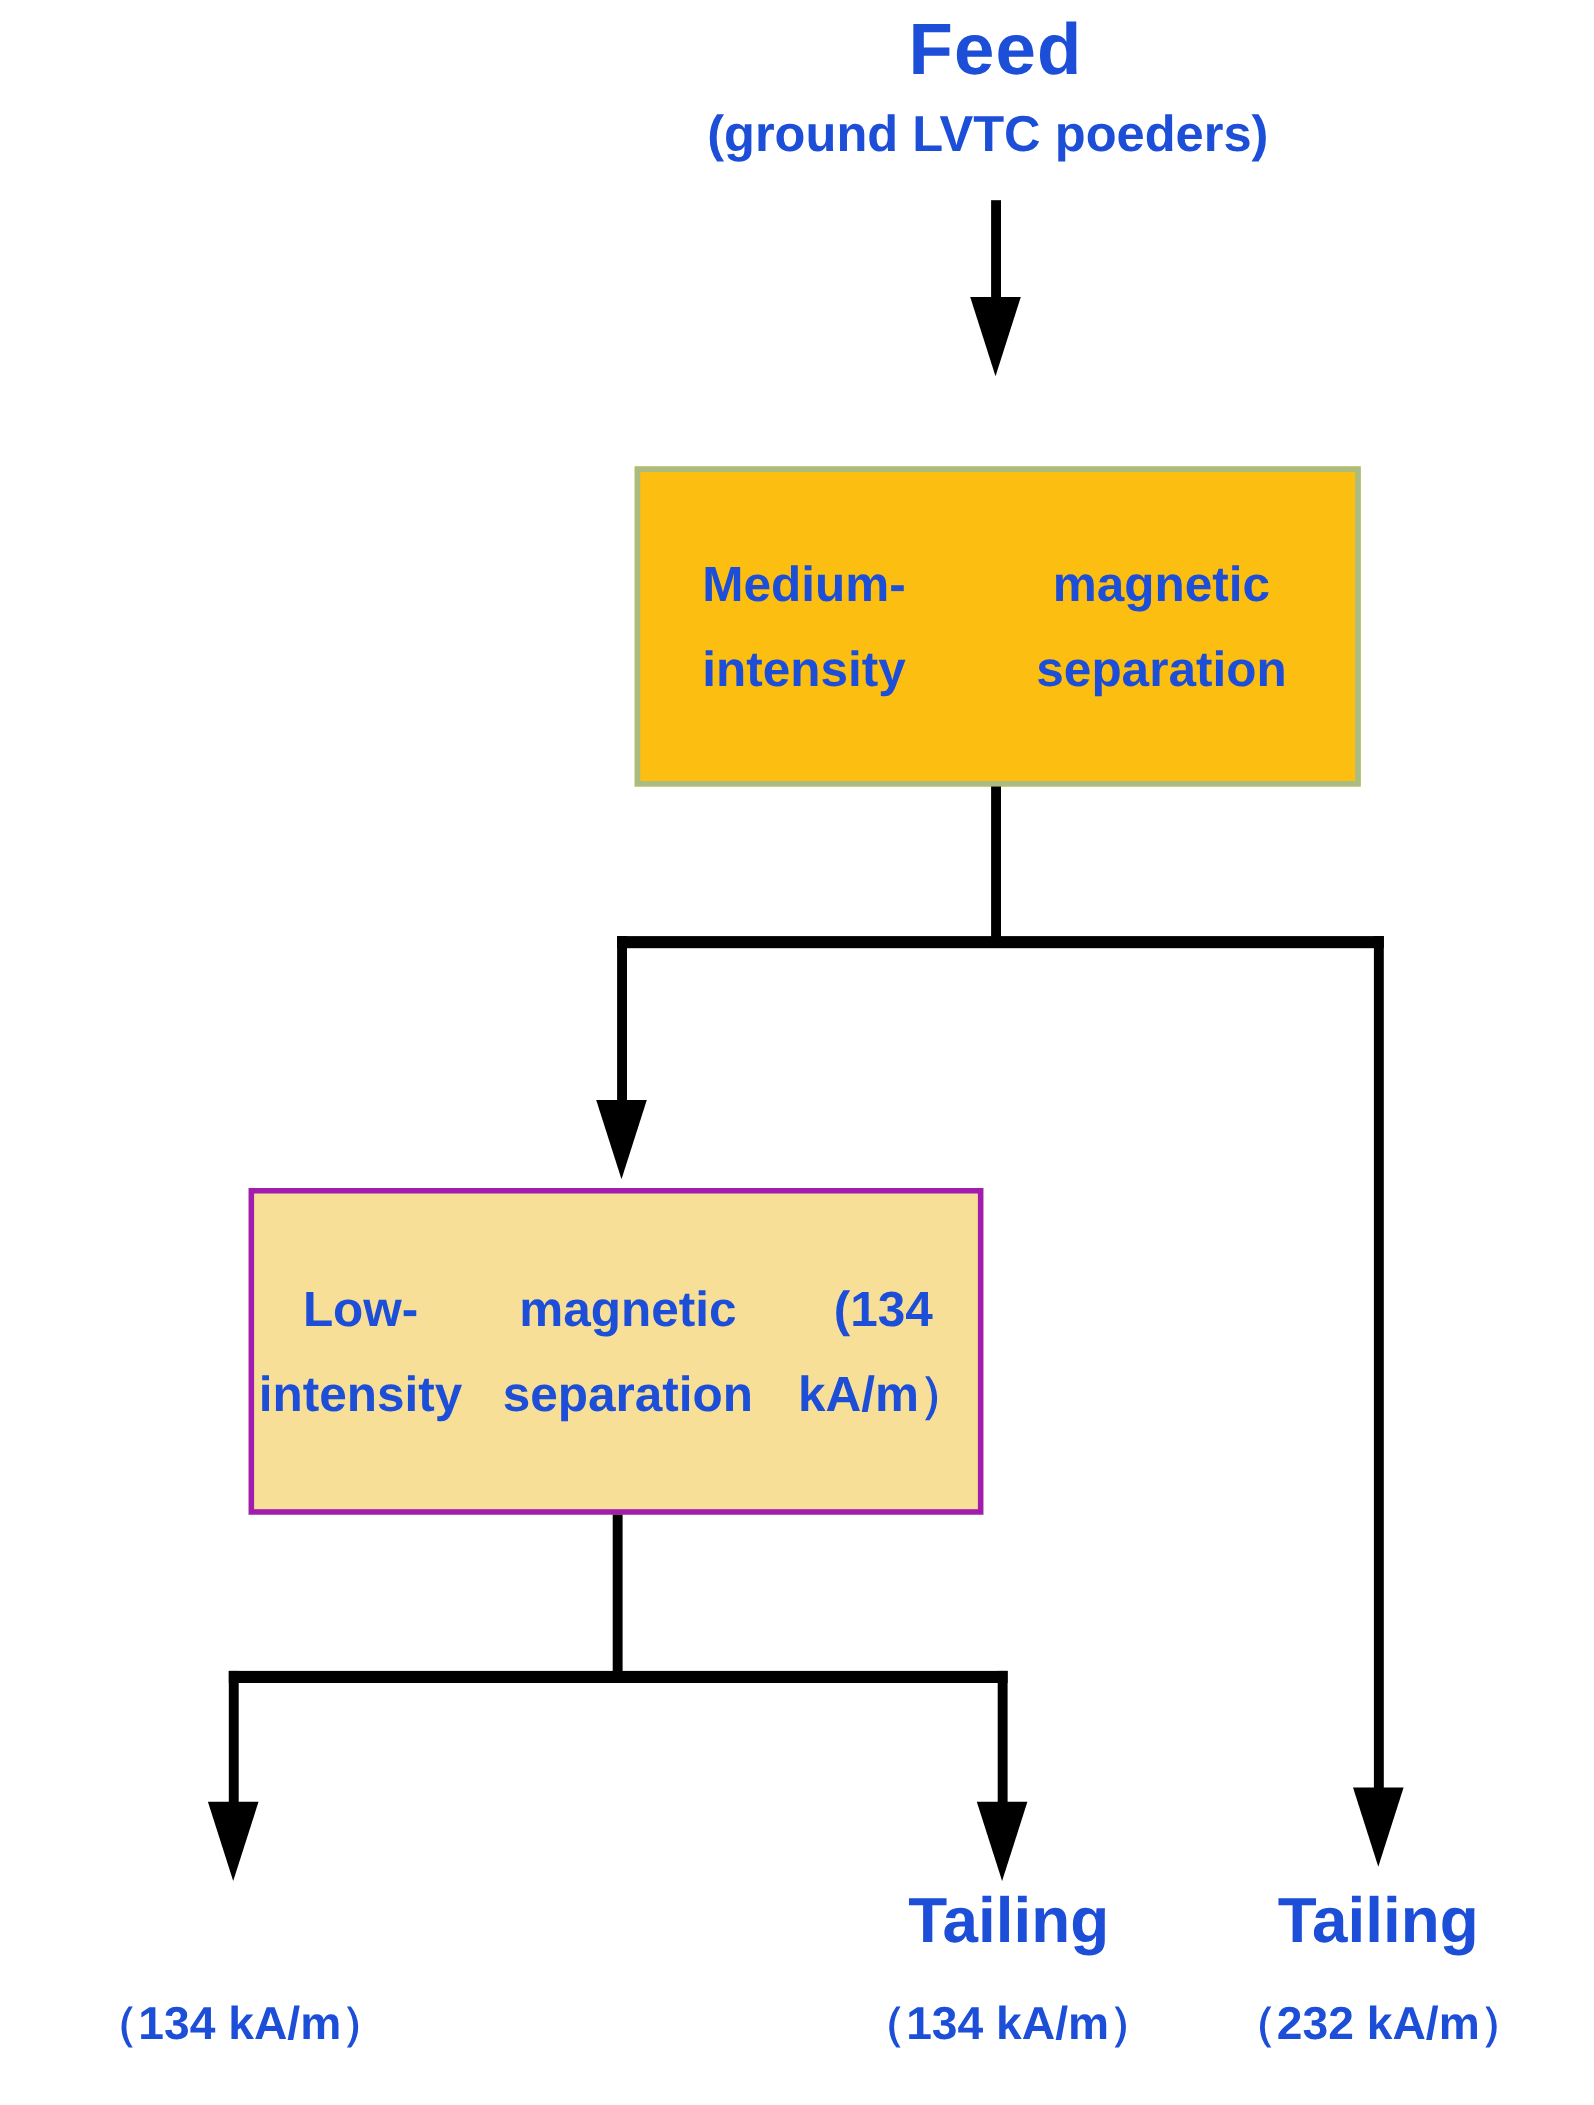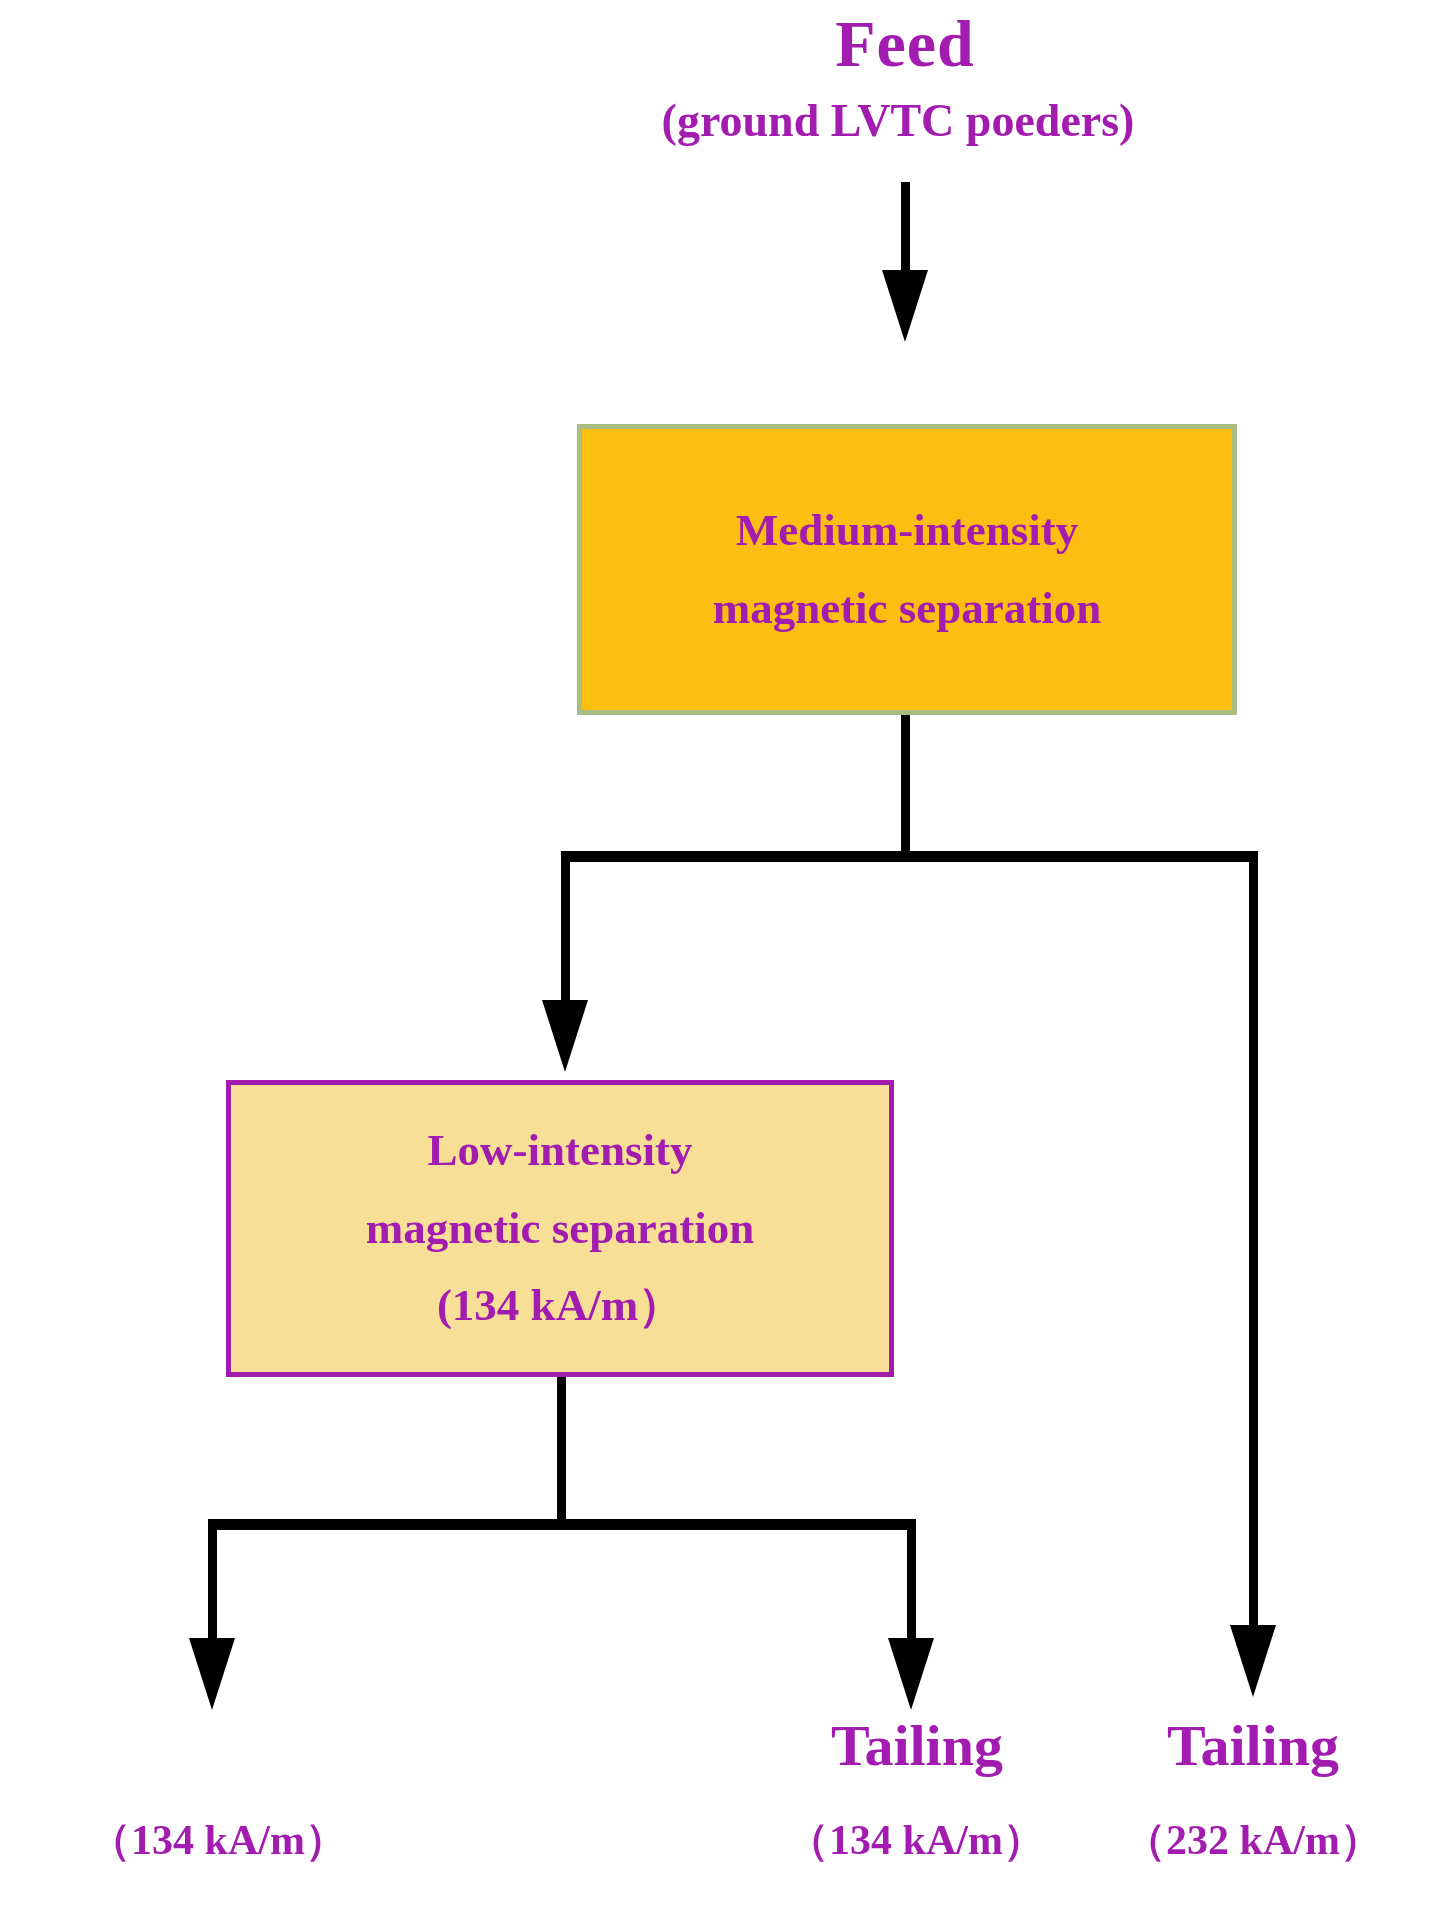--- a/index.html
+++ b/index.html
@@ -5,22 +5,22 @@
   html, body {
     margin: 0;
     padding: 0;
     background: #ffffff;
   }
   #canvas {
     position: relative;
     width: 1449px;
     height: 1914px;
     background: #ffffff;
-    font-family: Liberation Serif, serif;
-    color: #a21caf;
+    font-family: Liberation Sans, sans-serif;
+    color: #1d4ed8;
     overflow: hidden;
   }
   .centered-text {
     position: absolute;
     transform: translateX(-50%);
     white-space: nowrap;
     font-weight: bold;
     text-align: center;
   }
   .feed-title {
@@ -45,21 +45,21 @@
     width: 0;
     height: 0;
     border-left: 23px solid transparent;
     border-right: 23px solid transparent;
     border-top: 72px solid #000000;
   }
   .flowbox {
     position: absolute;
     box-sizing: border-box;
     display: flex;
-    flex-direction: column;
+    flex-direction: row;
     justify-content: center;
     align-items: center;
     text-align: center;
     font-weight: bold;
     font-size: 45px;
     line-height: 1.72;
   }
   .flowbox.medium {
     left: 577px;
     top: 424px;

